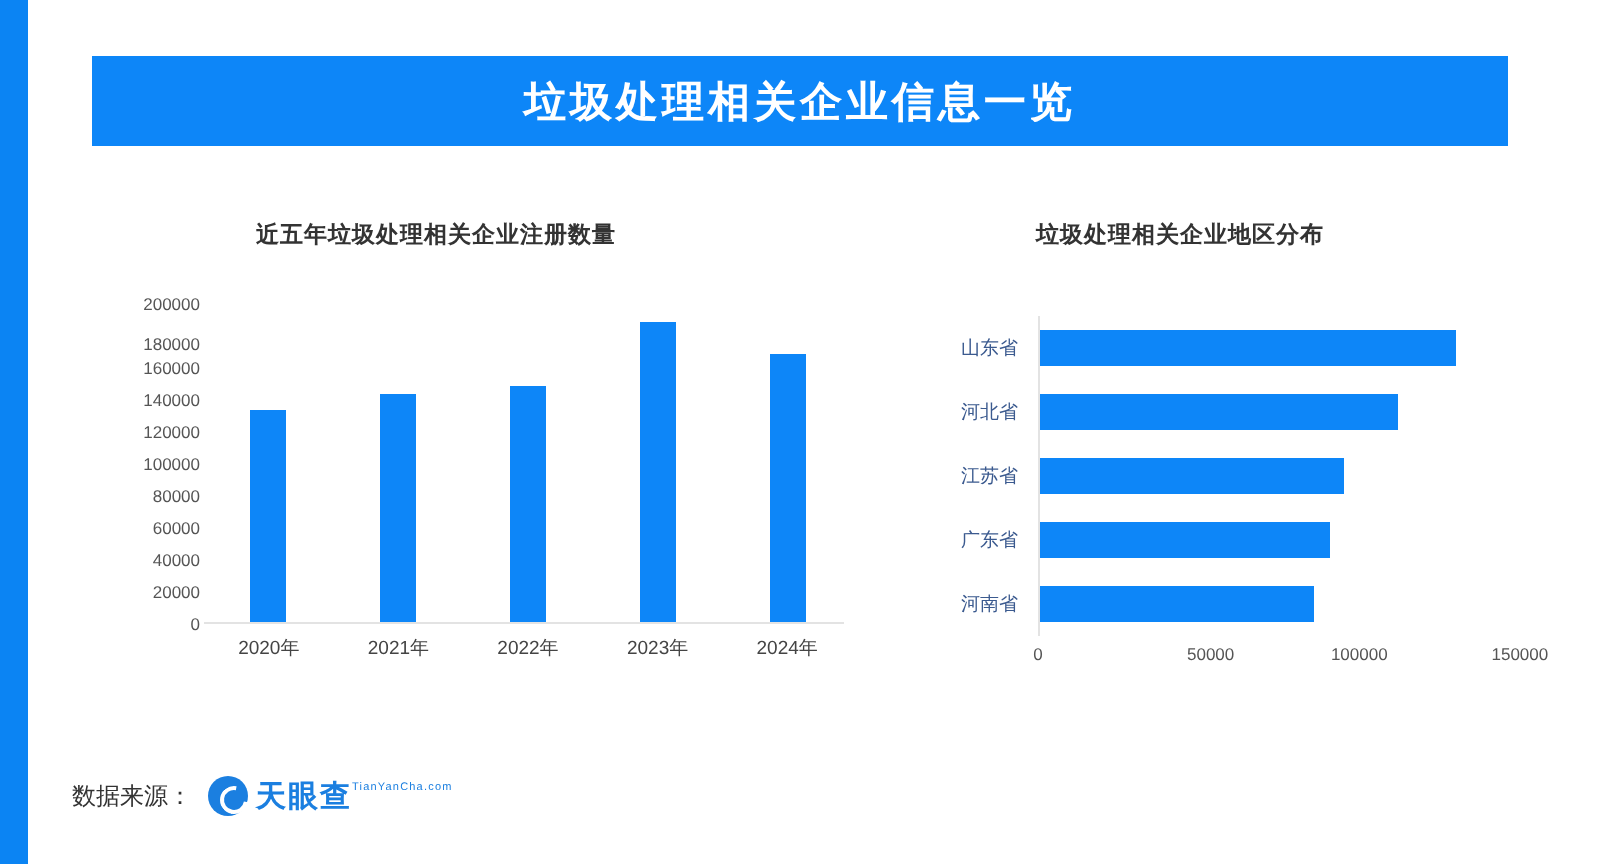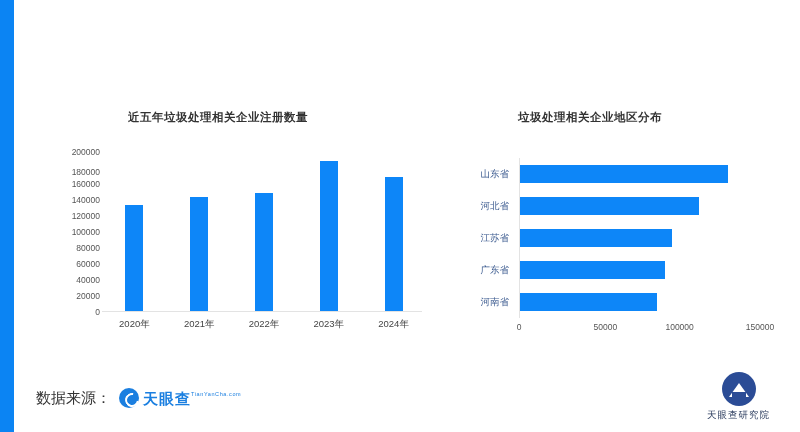--- a/index.html
+++ b/index.html
@@ -93,21 +93,21 @@
   .h-xlabel {
     position:absolute; font-size:8.5px; color:#555;
     transform:translateX(-50%); white-space:nowrap;
   }
 
   
   .footer-src {
     position:absolute; left:36px; top:388px;
     display:flex; align-items:center;
   }
-  .src-label { font-size:15px; color:#333; margin-right:8px; }
+  .src-label { font-size:12px; color:#333; margin-right:8px; }
   .tyc-logo { display:flex; align-items:center; }
   .tyc-mark {
     width:20px; height:20px; border-radius:50%;
     background:#1b7fe0; margin-right:4px; position:relative;
   }
   .tyc-mark::after {
     content:""; position:absolute; left:6px; top:5px;
     width:10px; height:10px; border-radius:50%;
     border:2.5px solid #ffffff; border-right-color:transparent;
     transform:rotate(-35deg);
@@ -138,20 +138,23 @@
     margin-top:3px; font-size:9.5px; color:#2b3c5e; letter-spacing:1px;
   }
 </style>
 </head>
 <body>
 
 <div class="page">
 
   <div class="accent-bar"></div>
 
+  <div class="title-banner">
+    <div class="title-text">垃圾处理相关企业信息一览</div>
+  </div>
 
   <div class="panel" id="left-panel">
     <div class="panel-title" id="left-title">近五年垃圾处理相关企业注册数量</div>
 
     <div class="vchart">
       <div class="v-ylabels" id="v-ylabels">
           <div class="v-ylabel" style="top: 0px;">200000</div>
           <div class="v-ylabel" style="top: 20px;">180000</div>
           <div class="v-ylabel" style="top: 32px;">160000</div>
           <div class="v-ylabel" style="top: 48px;">140000</div>
@@ -243,18 +246,14 @@
     <span class="src-label">数据来源：</span>
     <span class="tyc-logo">
       <span class="tyc-mark"></span>
       <span class="tyc-words">
         <span class="tyc-cn">天眼查</span>
         <span class="tyc-en">TianYanCha.com</span>
       </span>
     </span>
   </div>
 
-  <div class="footer-brand">
-    <span class="brand-mark"></span>
-    <span class="brand-name">天眼查研究院</span>
-  </div>
 
 </div>
 
 </body></html>

